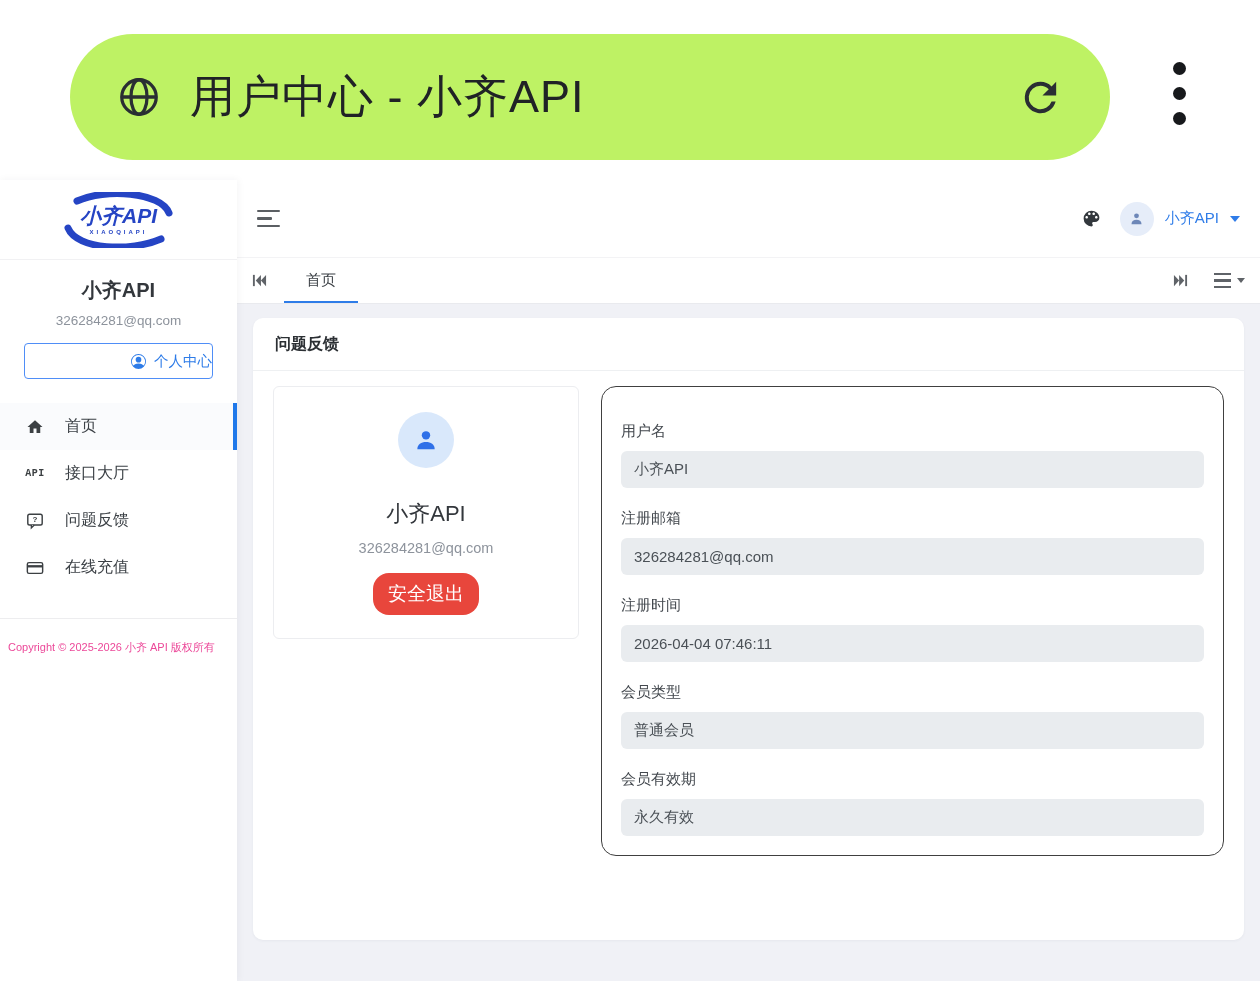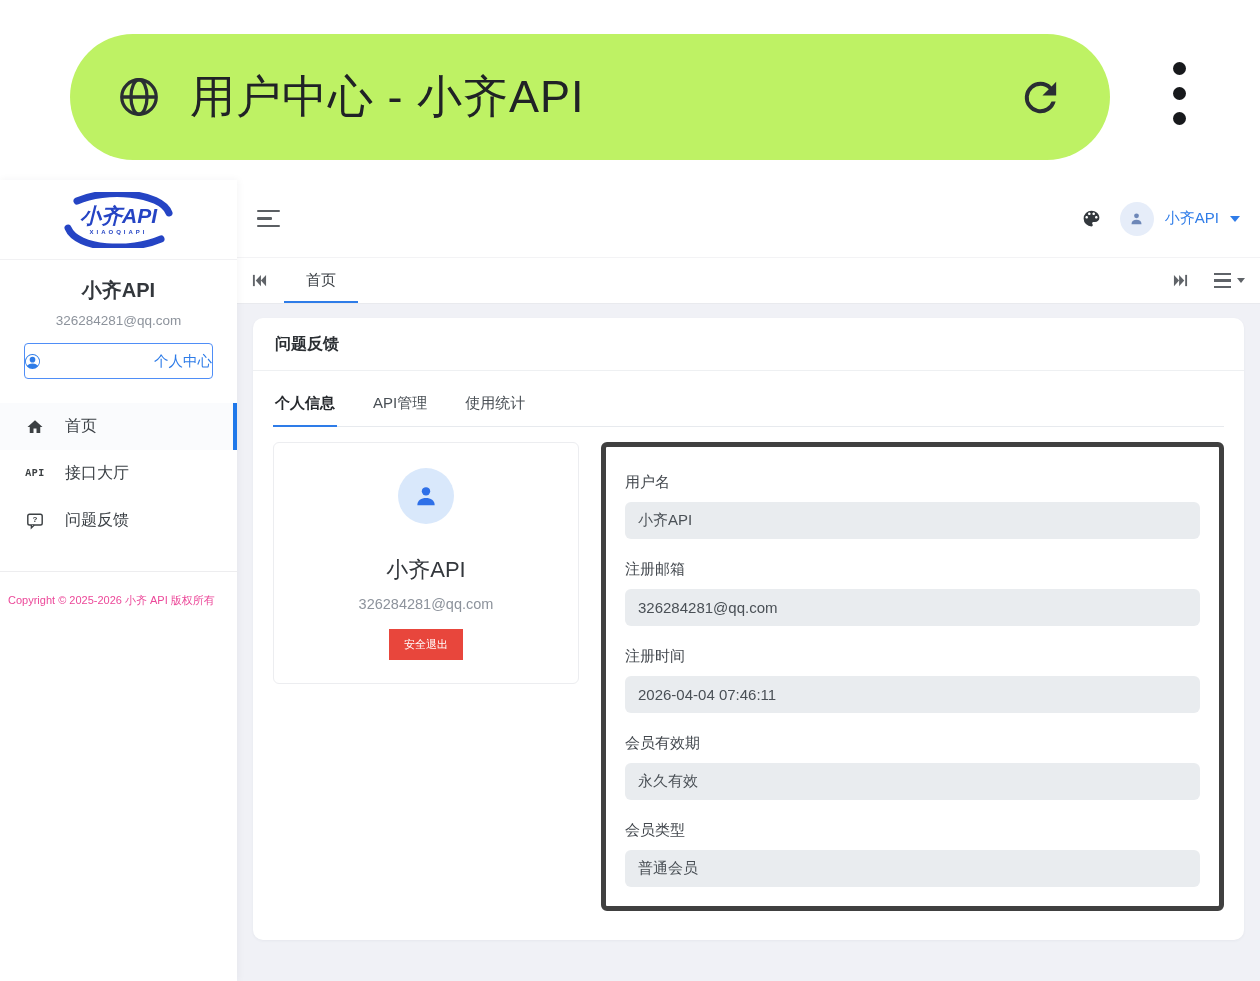--- a/index.html
+++ b/index.html
@@ -25,21 +25,21 @@
   .sidebar { width:237px; background:#fff; box-shadow:1px 0 8px rgba(30,40,60,.05); position:relative; z-index:2; display:flex; flex-direction:column; }
   .side-logo { height:80px; display:flex; align-items:center; justify-content:center; border-bottom:1px solid #f1f1f3; }
   .logo-wrap { position:relative; width:128px; height:56px; display:flex; flex-direction:column; align-items:center; justify-content:center; }
   .logo-wrap svg.swoosh { position:absolute; inset:0; width:100%; height:100%; }
   .logo-text { position:relative; font-style:italic; font-weight:900; font-size:21px; color:#2544c4; line-height:1; text-shadow:0 0 2px #fff; }
   .logo-sub { position:relative; font-size:6px; letter-spacing:3px; color:#2544c4; font-weight:700; margin-top:3px; text-shadow:0 0 2px #fff; }
 
   .side-user { text-align:center; padding-top:17px; }
   .side-user .uname { font-size:20px; font-weight:700; color:#33373c; }
   .side-user .uemail { font-size:13.5px; color:#8d939c; margin-top:9px; }
-  .profile-btn { margin:15px 24px 0; height:36px; width:189px; display:flex; align-items:center; justify-content:space-between;
+  .profile-btn { margin:15px 24px 0; height:36px; width:189px; display:flex; align-items:center; justify-content:flex-end;
                  gap:8px; background:#fff; border:1px solid #4f8ef7; border-radius:4px; color:#2e7ce8; font-size:14.5px; cursor:pointer; }
   .profile-btn svg { width:15px; height:15px; }
 
   .side-nav { margin-top:24px; }
   .nav-item { height:47px; display:flex; align-items:center; padding:0 24px; gap:19px;
               font-size:16px; color:#3c4146; cursor:pointer; }
   .nav-item .nicon { width:22px; display:flex; justify-content:center; align-items:center; }
   .nav-item.active { background:#fafbfd; box-shadow:inset -4px 0 0 #1f78ea; }
   .api-glyph { font-size:10px; font-weight:700; letter-spacing:.5px; color:#3c4043; font-family:"Liberation Mono","DejaVu Sans Mono",monospace; }
 
@@ -82,24 +82,24 @@
   .ctab { position:relative; padding:10px 2px 13px; font-size:15px; color:#494f55; cursor:pointer; }
   .ctab.active { color:#26292d; font-weight:700; }
   .ctab.active::after { content:""; position:absolute; left:0; right:0; bottom:-1px; height:2px; background:#2e7ce8; }
 
   .card-body { display:flex; align-items:flex-start; gap:22px; padding:15px 20px 20px; }
   .profile-panel { width:306px; border:1px solid #ecedf0; border-radius:6px; text-align:center; padding:25px 20px 23px; }
   .avatar-lg { width:56px; height:56px; border-radius:50%; background:#d9e8fb; margin:0 auto; display:flex; align-items:center; justify-content:center; }
   .avatar-lg svg { width:28px; height:28px; }
   .profile-name { font-size:22px; color:#33373c; margin-top:31px; }
   .profile-email { font-size:14.5px; color:#8d939c; margin-top:11px; }
-  .logout-btn { margin-top:17px; background:#e8463c; color:#fff; border:none; border-radius:0;
-                font-size:11px; padding:8px 15px; cursor:pointer; }
-
-  .info-panel { flex:1; border:5px solid #404040; border-radius:6px; padding:26px 19px 19px; }
+  .logout-btn { margin-top:17px; background:#e8463c; color:#fff; border:none; border-radius:16px;
+                font-size:19px; padding:8px 15px; cursor:pointer; }
+
+  .info-panel { flex:1; border:1px solid #404040; border-radius:15px; padding:35px 19px 19px; }
   .field { margin-bottom:21px; }
   .field:last-child { margin-bottom:0; }
   .field .flabel { font-size:15px; color:#43484e; margin-bottom:10px; }
   .field .fvalue { height:37px; background:#e9ecef; border-radius:6px; display:flex; align-items:center;
                    padding:0 13px; font-size:15px; color:#4a5056; }
 </style>
 </head>
 <body>
 
 <div class="browser-bar">
@@ -169,20 +169,29 @@
       <div class="nav-item">
         <span class="nicon">
           <svg width="18" height="18" viewBox="0 0 20 20" fill="none" stroke="#3c4043" stroke-width="1.6">
             <rect x="2" y="2.5" width="16" height="12" rx="2"></rect>
             <path d="M6 14.5v3l3.2-3" fill="#fff"></path>
             <text x="10" y="11.5" text-anchor="middle" font-size="9" stroke="none" fill="#3c4043" font-weight="bold">?</text>
           </svg>
         </span>
         <span>问题反馈</span>
       </div>
+      <div class="nav-item">
+        <span class="nicon">
+          <svg width="18" height="18" viewBox="0 0 20 20" fill="none" stroke="#3c4043" stroke-width="1.6">
+            <rect x="1.5" y="4" width="17" height="12" rx="1.8"></rect>
+            <rect x="1.5" y="6.8" width="17" height="2.6" fill="#3c4043" stroke="none"></rect>
+          </svg>
+        </span>
+        <span>在线充值</span>
+      </div>
     </nav>
 
     <div class="side-divider"></div>
     <div class="copyright">Copyright © 2025-2026 小齐 API 版权所有</div>
   </aside>
 
   <div class="main">
 
     <header class="main-header">
       <div class="fold-icon">
@@ -236,31 +245,20 @@
             </span>
           <span class="caret-down gray"></span>
         </span>
       </div>
     </div>
 
     <div class="content">
       <div class="card">
         <div class="card-head">问题反馈</div>
 
-        <div class="card-tabs">
-          <div class="ctab active">
-            <span>个人信息</span>
-          </div>
-          <div class="ctab">
-            <span>API管理</span>
-          </div>
-          <div class="ctab">
-            <span>使用统计</span>
-          </div>
-        </div>
 
         <div class="card-body">
 
           <div class="profile-panel">
             <div class="avatar-lg">
               <svg viewBox="0 0 24 24" fill="#2f70e8">
                 <circle cx="12" cy="8" r="3.6"></circle>
                 <path d="M4.6 19.6c0-3.7 3.3-5.9 7.4-5.9s7.4 2.2 7.4 5.9v.4H4.6z"></path>
               </svg>
             </div>
@@ -276,27 +274,27 @@
             </div>
             <div class="field">
               <div class="flabel">注册邮箱</div>
               <div class="fvalue">326284281@qq.com</div>
             </div>
             <div class="field">
               <div class="flabel">注册时间</div>
               <div class="fvalue">2026-04-04 07:46:11</div>
             </div>
             <div class="field">
+              <div class="flabel">会员类型</div>
+              <div class="fvalue">普通会员</div>
+            </div>
+            <div class="field">
               <div class="flabel">会员有效期</div>
               <div class="fvalue">永久有效</div>
             </div>
-            <div class="field">
-              <div class="flabel">会员类型</div>
-              <div class="fvalue">普通会员</div>
-            </div>
           </div>
 
         </div>
       </div>
     </div>
 
   </div>
 </div>
 
 </body></html>

